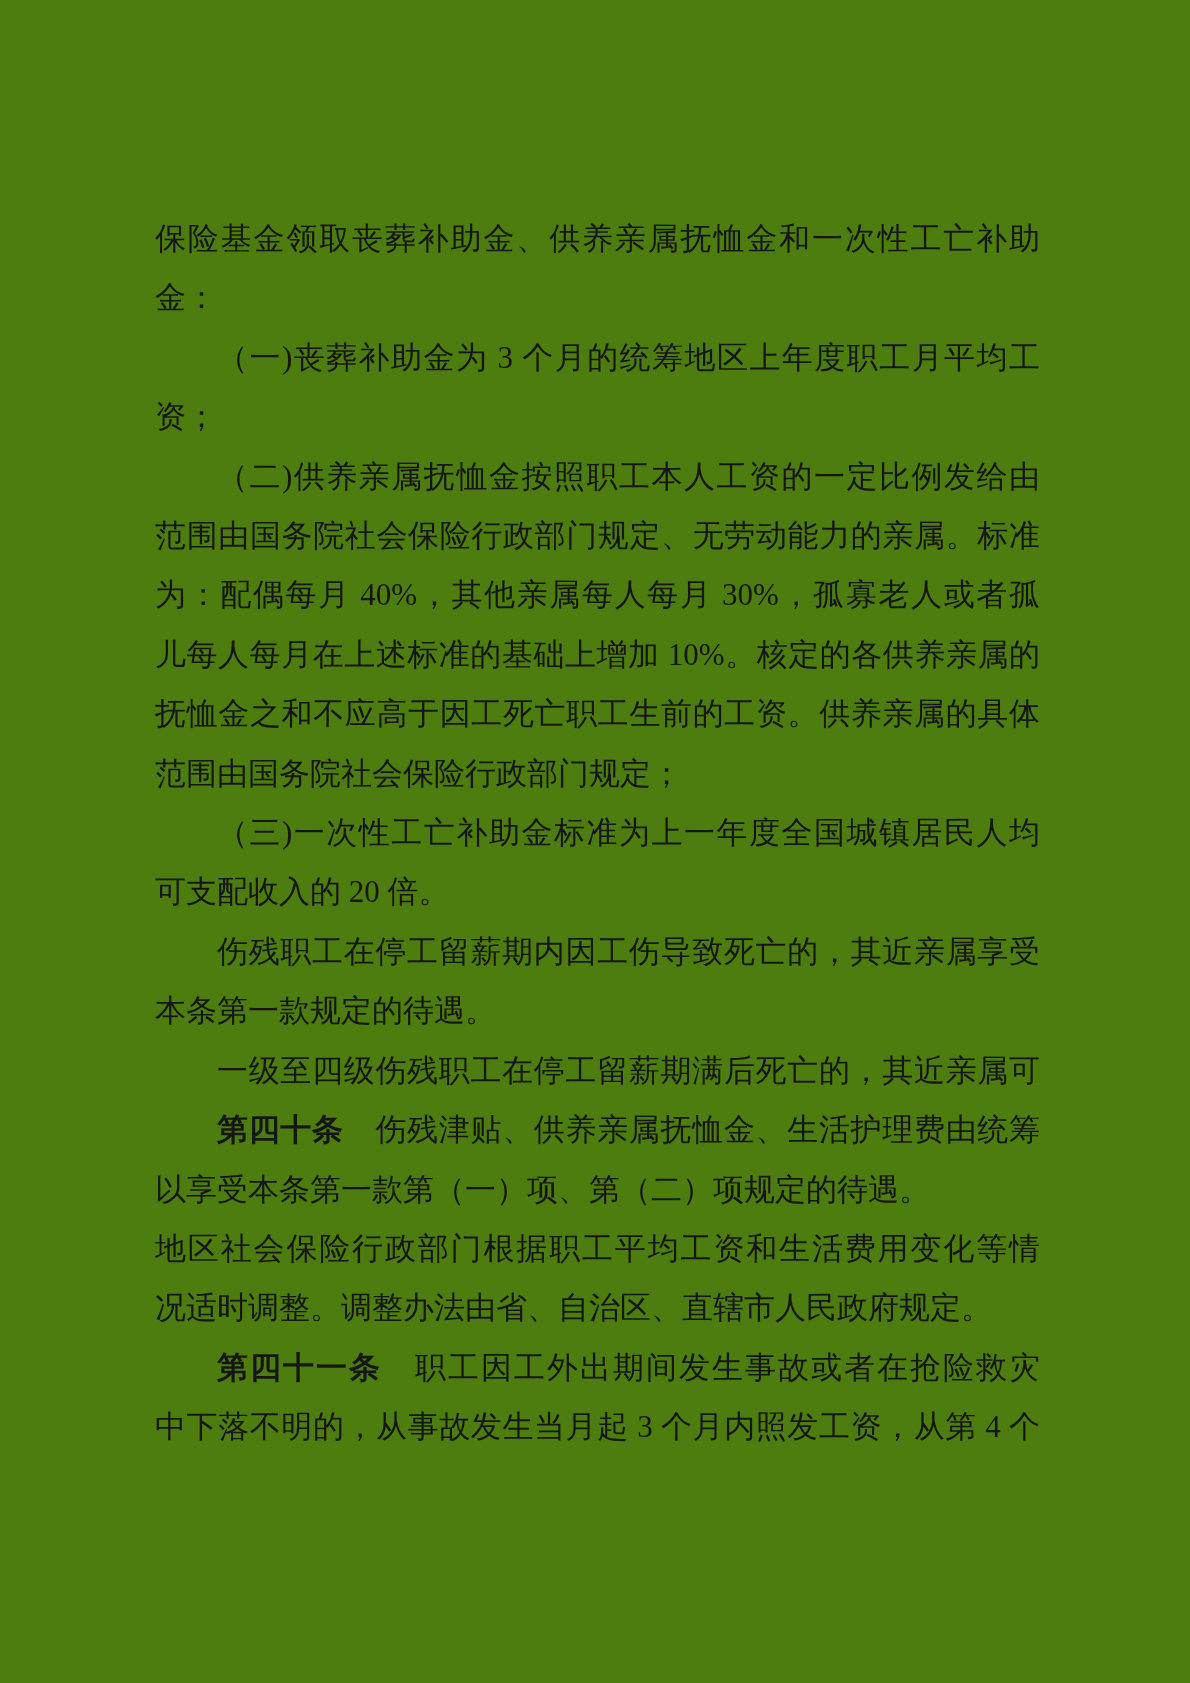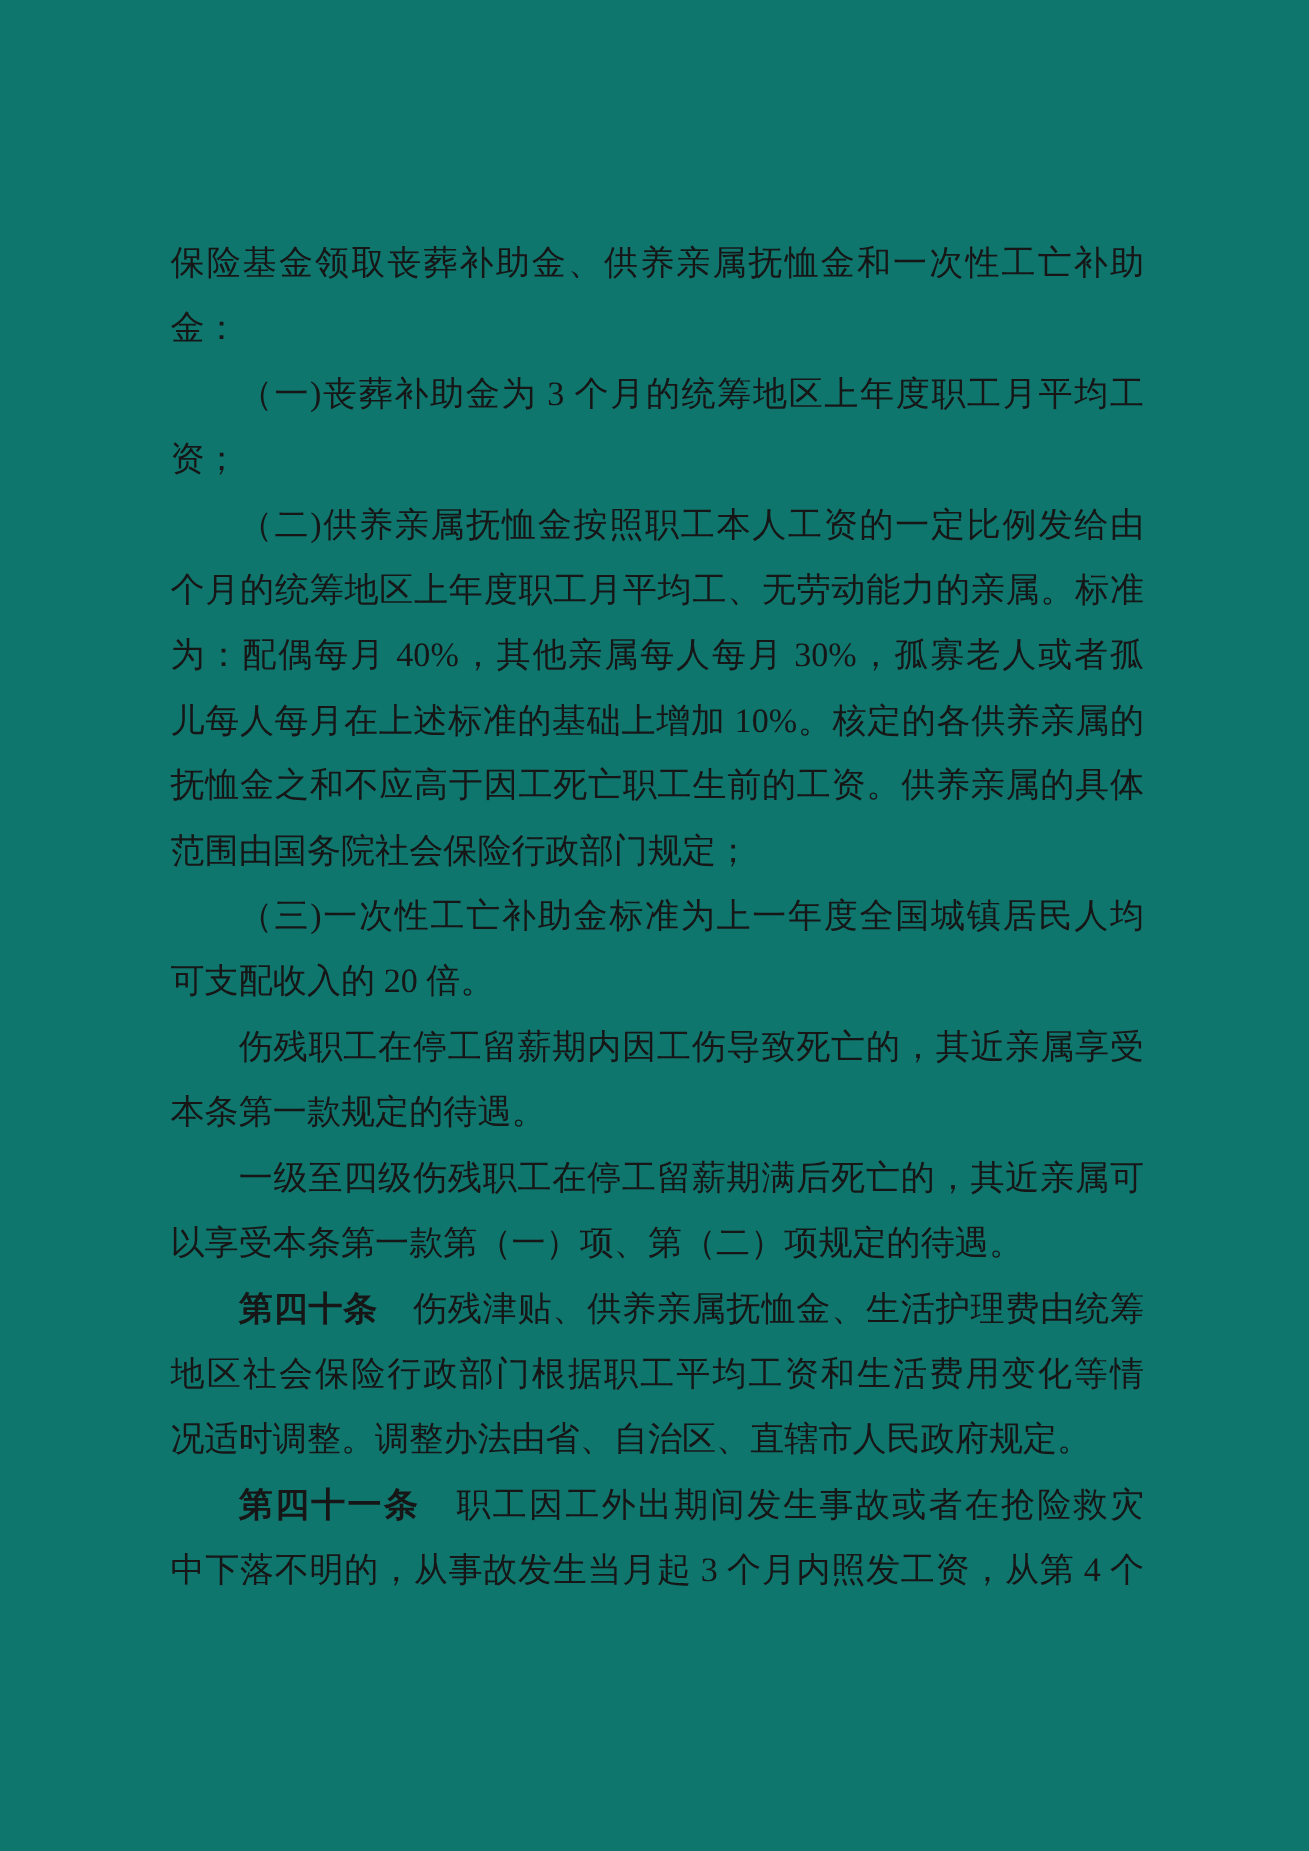--- a/index.html
+++ b/index.html
@@ -28,37 +28,37 @@
   }
   .line.just { text-align-last: justify; }
   .line.end  { text-align-last: left; }
   .line.indent { padding-left: 62px; }
   .line b { font-weight: 700; }
   .line span, .line b { color: inherit; }
 </style>
 </head>
 <body>
 
-<div class="page" style="background: #0f766e; color: rgb(22, 22, 22);">
+<div class="page" style="background: #4d7c0f; color: rgb(22, 22, 22);">
   <div class="text-block" id="text-block">
       <div class="line just"><span>保险基金领取丧葬补助金、供养亲属抚恤金和一次性工亡补助</span></div>
       <div class="line end"><span>金：</span></div>
       <div class="line just indent"><span>（一)丧葬补助金为 3 个月的统筹地区上年度职工月平均工</span></div>
       <div class="line end"><span>资；</span></div>
       <div class="line just indent"><span>（二)供养亲属抚恤金按照职工本人工资的一定比例发给由</span></div>
-      <div class="line just"><span>个月的统筹地区上年度职工月平均工、无劳动能力的亲属。标准</span></div>
+      <div class="line just"><span>范围由国务院社会保险行政部门规定、无劳动能力的亲属。标准</span></div>
       <div class="line just"><span>为：配偶每月 40%，其他亲属每人每月 30%，孤寡老人或者孤</span></div>
       <div class="line just"><span>儿每人每月在上述标准的基础上增加 10%。核定的各供养亲属的</span></div>
       <div class="line just"><span>抚恤金之和不应高于因工死亡职工生前的工资。供养亲属的具体</span></div>
       <div class="line end"><span>范围由国务院社会保险行政部门规定；</span></div>
       <div class="line just indent"><span>（三)一次性工亡补助金标准为上一年度全国城镇居民人均</span></div>
       <div class="line end"><span>可支配收入的 20 倍。</span></div>
       <div class="line just indent"><span>伤残职工在停工留薪期内因工伤导致死亡的，其近亲属享受</span></div>
       <div class="line end"><span>本条第一款规定的待遇。</span></div>
       <div class="line just indent"><span>一级至四级伤残职工在停工留薪期满后死亡的，其近亲属可</span></div>
+      <div class="line just indent"><b>第四十条</b><span>　伤残津贴、供养亲属抚恤金、生活护理费由统筹</span></div>
       <div class="line end"><span>以享受本条第一款第（一）项、第（二）项规定的待遇。</span></div>
-      <div class="line just indent"><b>第四十条</b><span>　伤残津贴、供养亲属抚恤金、生活护理费由统筹</span></div>
       <div class="line just"><span>地区社会保险行政部门根据职工平均工资和生活费用变化等情</span></div>
       <div class="line end"><span>况适时调整。调整办法由省、自治区、直辖市人民政府规定。</span></div>
       <div class="line just indent"><b>第四十一条</b><span>　职工因工外出期间发生事故或者在抢险救灾</span></div>
       <div class="line just"><span>中下落不明的，从事故发生当月起 3 个月内照发工资，从第 4 个</span></div>
     </div>
 </div>
 
 </body></html>

